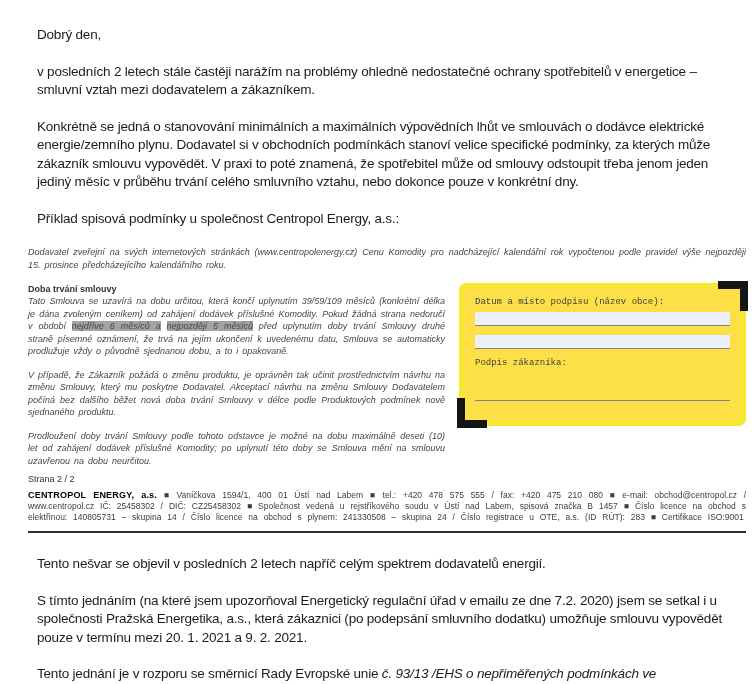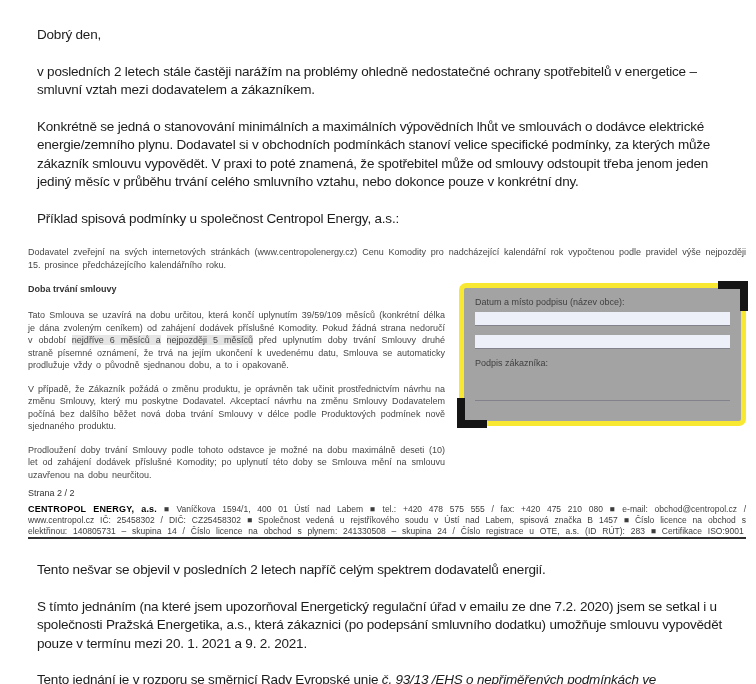--- a/index.html
+++ b/index.html
@@ -18,62 +18,63 @@
   }
   .body-text i { font-style: italic; }
 
   
   .doc-embed {
     margin: 0 -12px 22px -9px;
     color: #464646;
   }
   .doc-text {
     font-size: 9px; line-height: 12.5px; letter-spacing: 0;
-    text-align: justify; word-spacing: 1.5px; color: #464646;
+    text-align: justify; word-spacing: 1.5px; color: #464646; font-style: italic;
   }
   .doc-intro { margin-bottom: 12px; }
   .doc-columns { display: flex; gap: 14px; }
   .doc-left { width: 417px; flex: 0 0 auto; }
   .doc-heading {
     font-size: 9px; line-height: 12px; font-weight: bold; color: #333;
-    margin-bottom: 14px;
+    margin-bottom: 0;
   }
   .doc-left .doc-text { margin-bottom: 11px; }
   .doc-left .doc-text:last-child { margin-bottom: 0; }
-  .hl { background: #e5e5e5; }
+  .hl { background: #a3a3a3; }
 
   
   .sign-box-wrap { flex: 1 1 auto; position: relative; }
   .sign-box {
     position: relative;
     border: 5px solid #f8e832; border-radius: 7px;
-    background: #a3a3a3;
+    background: #fde047;
     padding: 9px 11px 11px 11px;
     min-height: 138px;
+    font-family: Liberation Mono, monospace;
   }
   .corner { position: absolute; width: 30px; height: 30px; }
   .corner.tr { top: -7px; right: -7px; border-top: 8px solid #151515; border-right: 8px solid #151515; }
   .corner.bl { bottom: -7px; left: -7px; border-bottom: 8px solid #151515; border-left: 8px solid #151515; }
   .form-field { margin-bottom: 9px; }
   .field-label { font-size: 9px; line-height: 11px; color: #3f3f3f; }
   .field-fill {
     height: 14px; margin-top: 4px;
     background: #edf0f9; border-bottom: 1px solid #82828c;
   }
   .field-spacer { height: 31px; }
   .field-line { border-bottom: 1px solid #82828c; }
 
   .page-num {
     text-align: left; font-size: 9px; line-height: 11px; color: #333;
     margin: 7px 2px 5px 0;
   }
   .doc-footer {
     font-size: 8.5px; line-height: 11px; color: #3d3d3d;
     text-align: justify; word-spacing: 3.5px;
-    border-bottom: 2px solid #2f2f2f; 
+    border-bottom: 2px solid #2f2f2f; padding-bottom: 8px;
   }
   .footer-company { font-weight: bold; color: #000; font-size: 9px; letter-spacing: 0.2px; }
 </style>
 </head>
 <body>
 
 <div class="page">
 
   <p class="body-text">Dobrý den,</p>
 

